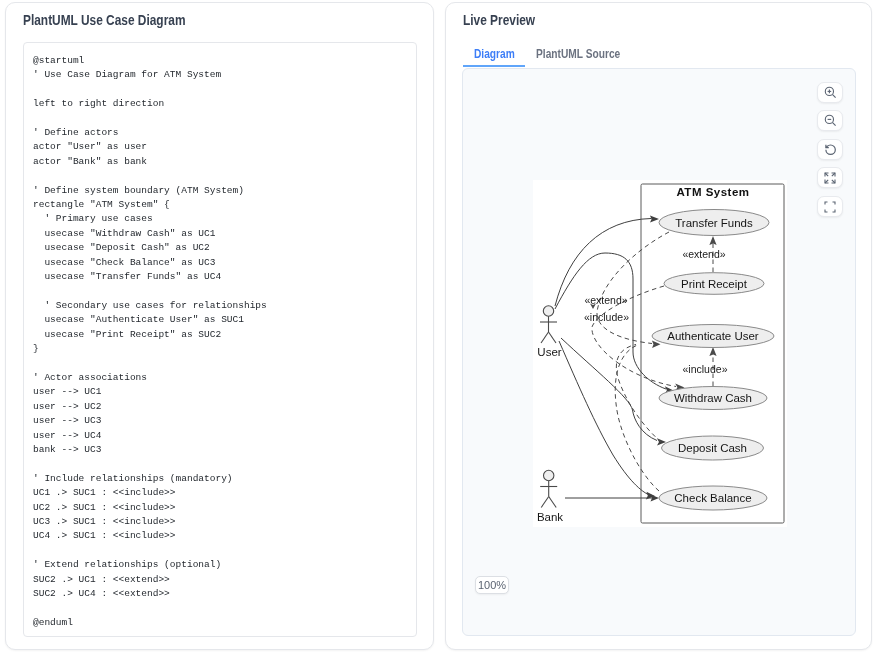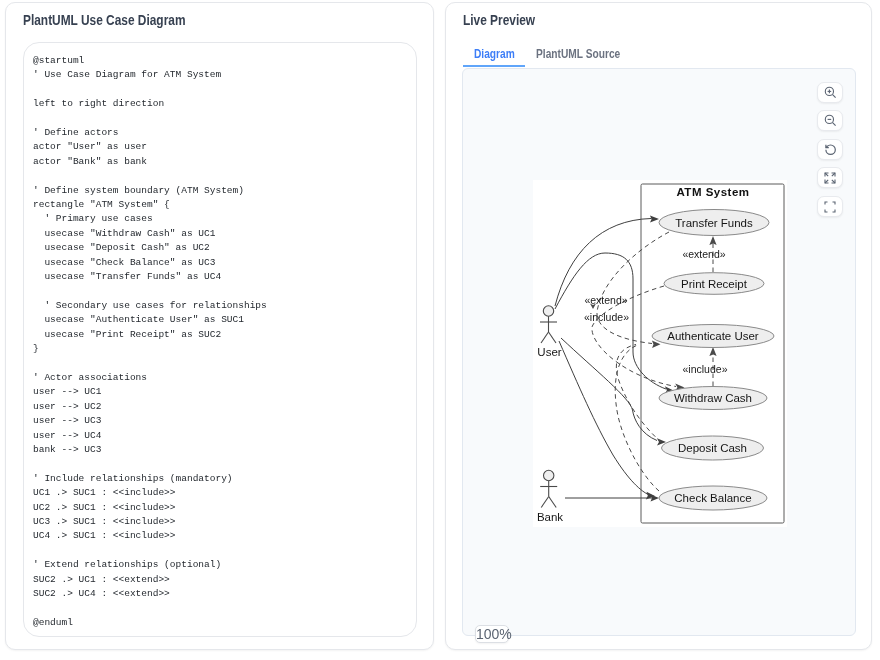--- a/index.html
+++ b/index.html
@@ -3,28 +3,28 @@
 <meta charset="utf-8">
 <style>
   html,body{margin:0;padding:0;}
   body{width:880px;height:660px;background:#ffffff;font-family:"Liberation Sans",sans-serif;position:relative;overflow:hidden;}
   .card{position:absolute;background:#fff;border:1px solid #e5e7eb;border-radius:10px;box-shadow:0 1px 2px rgba(0,0,0,0.05);box-sizing:border-box;}
   #cardL{left:5px;top:2px;width:429px;height:648px;}
   #cardR{left:445px;top:2px;width:427px;height:648px;}
   .hdr{position:absolute;font-size:14px;font-weight:700;color:#374151;transform:scaleX(0.85);transform-origin:0 0;white-space:nowrap;}
   #hdrL{left:23px;top:12px;}
   #hdrR{left:463px;top:12px;}
-  #codebox{position:absolute;left:23px;top:42px;width:394px;height:595px;border:1px solid #e5e7eb;border-radius:16px;background:#fff;box-sizing:border-box;overflow:hidden;}
+  #codebox{position:absolute;left:23px;top:42px;width:394px;height:595px;border:1px solid #e5e7eb;border-radius:4px;background:#fff;box-sizing:border-box;overflow:hidden;}
   #codebox pre{margin:11px 0 0 9px;font-family:"Liberation Mono",monospace;font-size:9.5px;line-height:14.4px;color:#24292f;}
   .tab1{position:absolute;left:474px;top:47px;font-size:12px;font-weight:700;color:#3d7ef7;transform:scaleX(0.85);transform-origin:0 0;white-space:nowrap;}
   .tab1u{position:absolute;left:463px;top:65px;width:62px;height:2px;background:#60a5fa;}
   .tab2{position:absolute;left:536px;top:47px;font-size:12px;font-weight:600;color:#6b7280;transform:scaleX(0.85);transform-origin:0 0;white-space:nowrap;}
   #preview{position:absolute;left:462px;top:68px;width:394px;height:568px;background:#f8fafc;border:1px solid #e2e8f0;border-radius:6px;box-sizing:border-box;}
   .zbtn{position:absolute;left:817px;width:26px;height:21px;background:#fff;border:1px solid #e8eaee;border-radius:7px;box-shadow:0 1px 2px rgba(0,0,0,0.06);box-sizing:border-box;display:flex;align-items:center;justify-content:center;}
-  #pct{position:absolute;left:475px;top:625px;width:34px;height:18px;background:#fff;border:1px solid #dcdfe4;border-radius:5px;box-sizing:border-box;font-size:14px;color:#5b6472;text-align:center;line-height:16px;box-shadow:0 1px 2px rgba(0,0,0,0.05);}
+  #pct{position:absolute;left:475px;top:576px;width:34px;height:18px;background:#fff;border:1px solid #dcdfe4;border-radius:5px;box-sizing:border-box;font-size:11px;color:#5b6472;text-align:center;line-height:16px;box-shadow:0 1px 2px rgba(0,0,0,0.05);}
   #diag{position:absolute;left:533px;top:180px;}
 </style>
 </head>
 <body>
 <div class="card" id="cardL"></div>
 <div class="card" id="cardR"></div>
 <div class="hdr" id="hdrL">PlantUML Use Case Diagram</div>
 <div class="hdr" id="hdrR">Live Preview</div>
 <div id="codebox">
     <pre>@startuml

